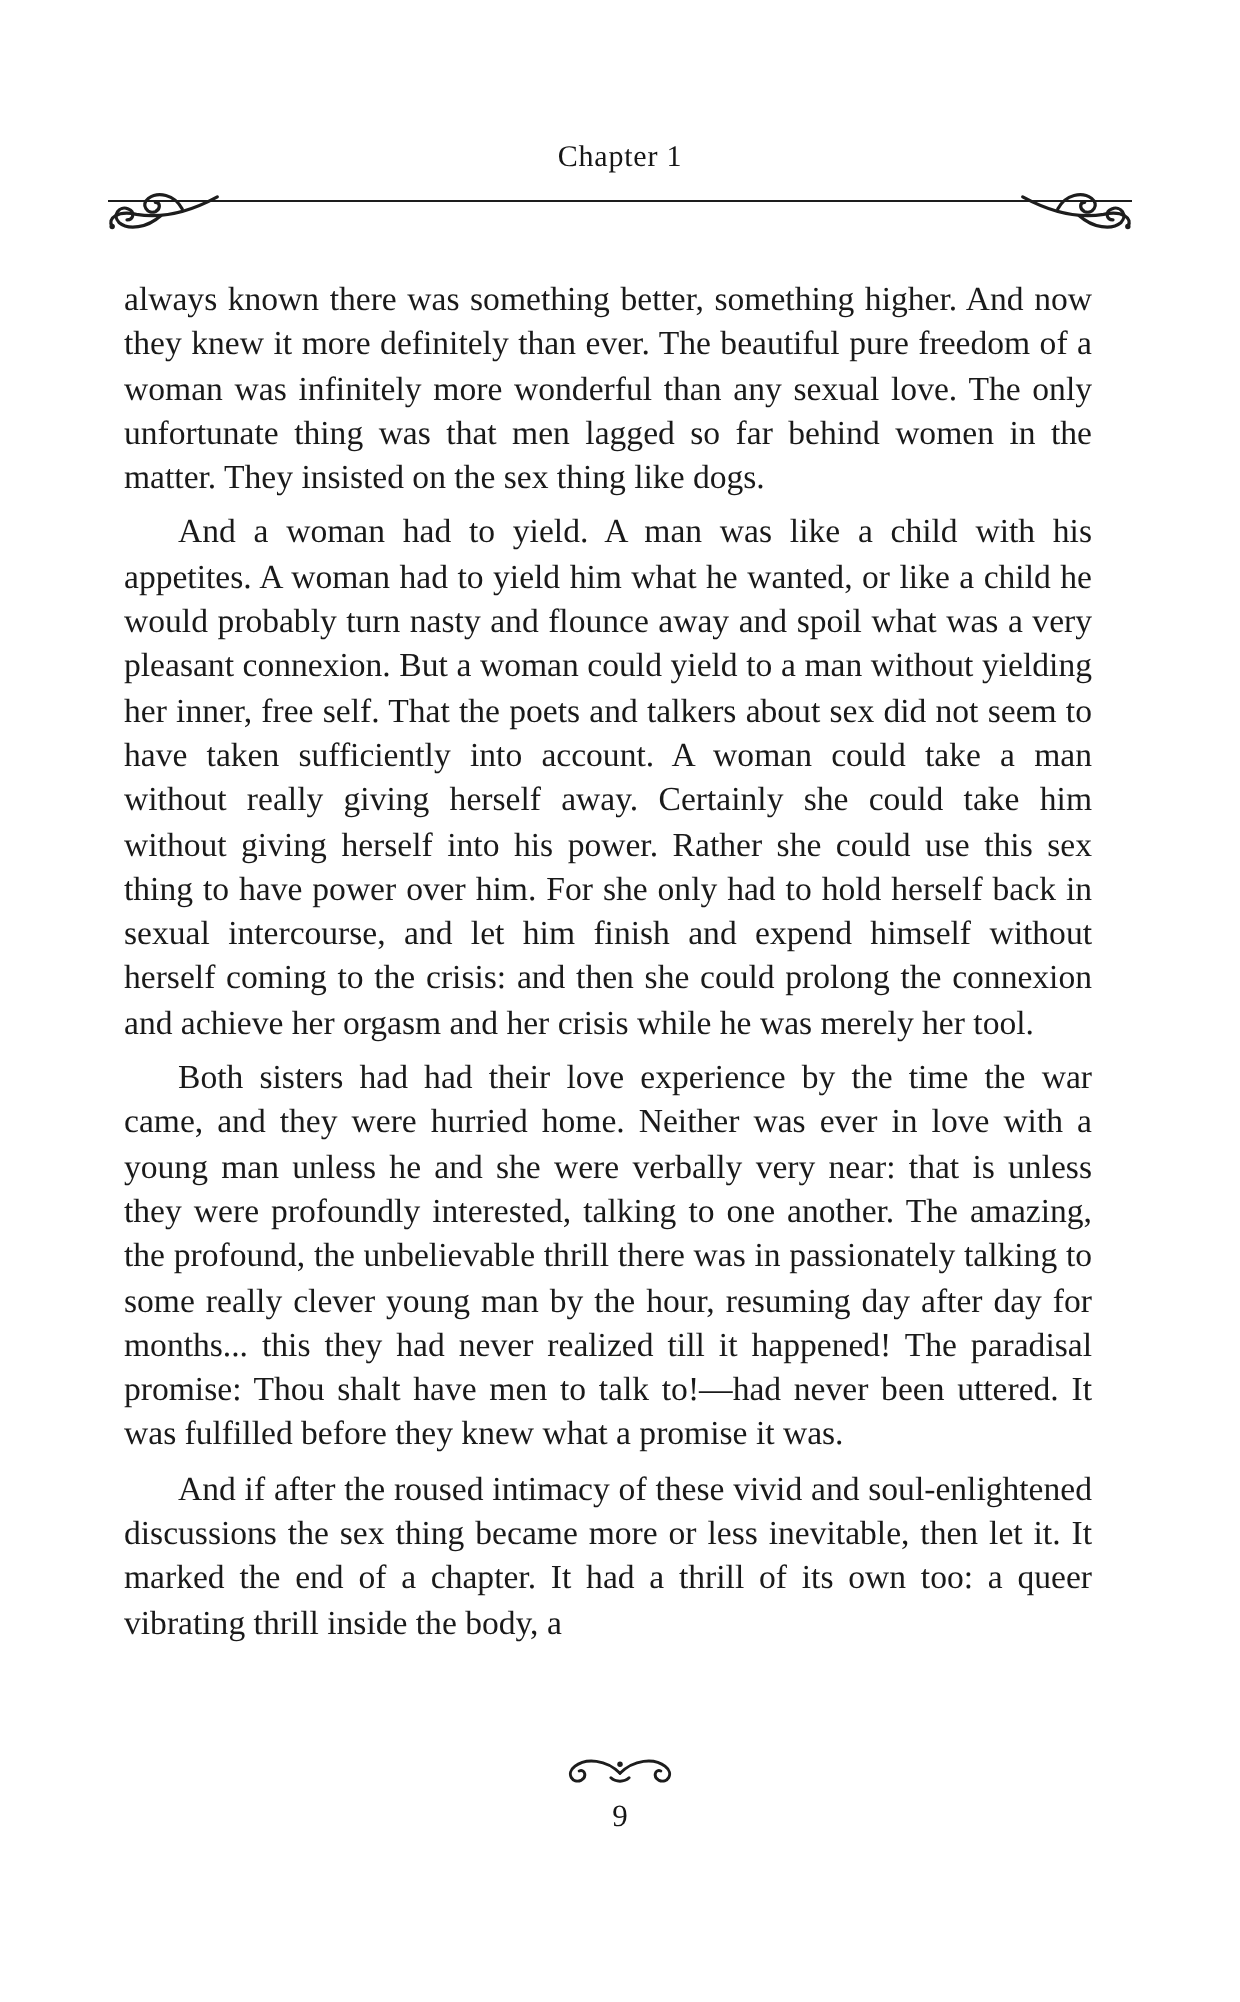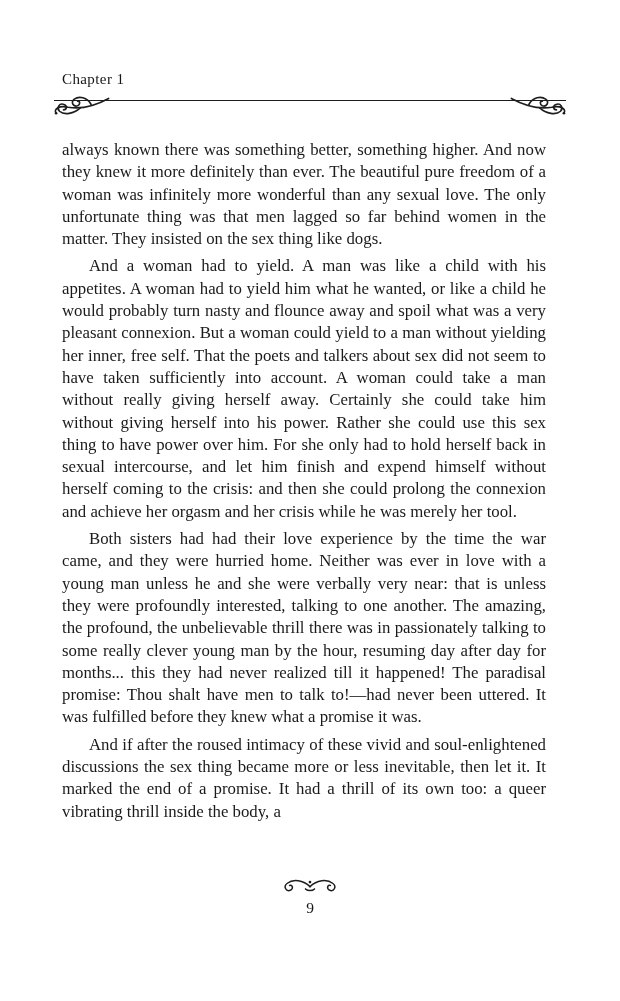--- a/index.html
+++ b/index.html
@@ -17,20 +17,21 @@
   .page {
     position: relative;
     box-sizing: border-box;
     width: 620px;
     height: 1001px;
     padding: 70px 62px 0 62px;
     background: #ffffff;
   }
   
   .chapter-header {
+    text-align: center;
   }
   .chapter-title {
     font-size: 15px;
     letter-spacing: 0.4px;
     line-height: 18px;
     color: #161616;
   }
   .header-rule {
     position: relative;
     height: 24px;
@@ -115,21 +116,21 @@
         </g>
         <circle cx="12" cy="30" r="2" fill="#1d1d1d"></circle>
       </svg>
     </div>
   </header>
 
   <main class="body-text">
     <p class="no-indent">always known there was something better, something higher. And now they knew it more definitely than ever. The beautiful pure freedom of a woman was infinitely more wonderful than any sexual love. The only unfortunate thing was that men lagged so far behind women in the matter. They insisted on the sex thing like dogs.</p>
     <p>And a woman had to yield. A man was like a child with his appetites. A woman had to yield him what he wanted, or like a child he would probably turn nasty and flounce away and spoil what was a very pleasant connexion. But a woman could yield to a man without yielding her inner, free self. That the poets and talkers about sex did not seem to have taken sufficiently into account. A woman could take a man without really giving herself away. Certainly she could take him without giving herself into his power. Rather she could use this sex thing to have power over him. For she only had to hold herself back in sexual intercourse, and let him finish and expend himself without herself coming to the crisis: and then she could prolong the connexion and achieve her orgasm and her crisis while he was merely her tool.</p>
     <p>Both sisters had had their love experience by the time the war came, and they were hurried home. Neither was ever in love with a young man unless he and she were verbally very near: that is unless they were profoundly interested, talking to one another. The amazing, the profound, the unbelievable thrill there was in passionately talking to some really clever young man by the hour, resuming day after day for months... this they had never realized till it happened! The paradisal promise: Thou shalt have men to talk to!—had never been uttered. It was fulfilled before they knew what a promise it was.</p>
-    <p>And if after the roused intimacy of these vivid and soul-enlightened discussions the sex thing became more or less inevitable, then let it. It marked the end of a promise. It had a thrill of its own too: a queer vibrating thrill inside the body, a</p>
+    <p>And if after the roused intimacy of these vivid and soul-enlightened discussions the sex thing became more or less inevitable, then let it. It marked the end of a chapter. It had a thrill of its own too: a queer vibrating thrill inside the body, a</p>
   </main>
 
   <footer class="page-footer">
     <svg class="footer-ornament" viewBox="0 0 120 30" width="68" height="17" aria-hidden="true">
       <g fill="none" stroke="#1d1d1d" stroke-width="2.6" stroke-linecap="round">
         <path d="M60 17 C 48 5, 30 3, 20 11 C 12 17, 18 27, 26 23 C 31 20, 29 13, 24 15"></path>
         <path d="M60 17 C 72 5, 90 3, 100 11 C 108 17, 102 27, 94 23 C 89 20, 91 13, 96 15"></path>
         <path d="M52 21 C 56 25, 64 25, 68 21"></path>
       </g>
       <circle cx="60" cy="9" r="2.4" fill="#1d1d1d"></circle>

